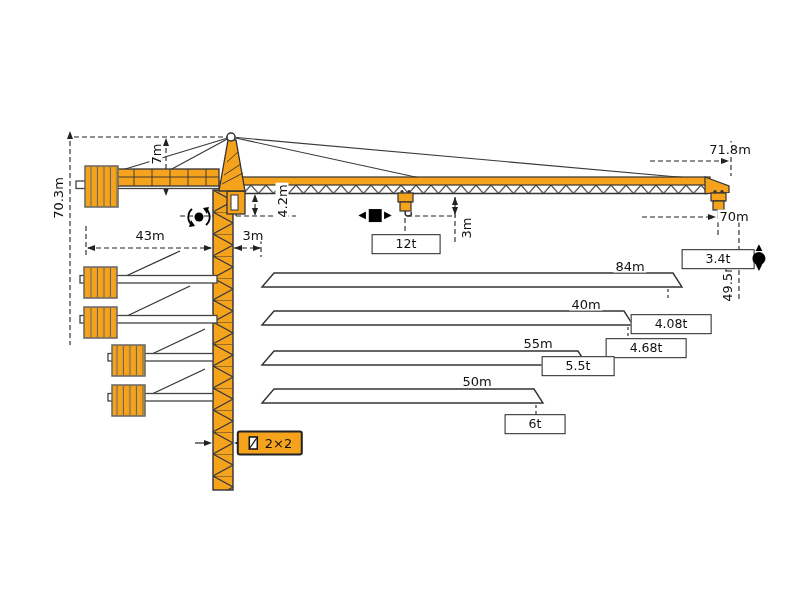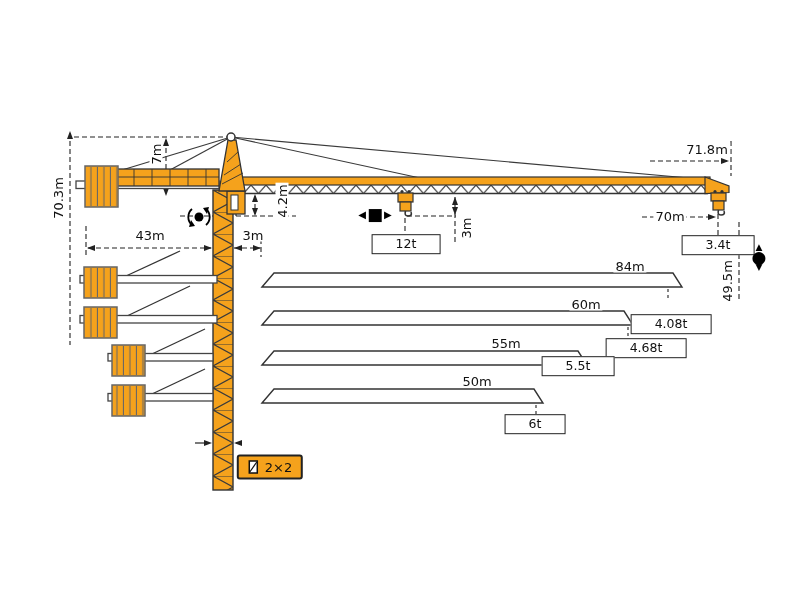--- a/index.html
+++ b/index.html
@@ -6,21 +6,21 @@
   .stage{position:relative;width:800px;height:600px;background:#fff;overflow:hidden;
          font-family:"DejaVu Sans","Liberation Sans",sans-serif;}
   .stage svg.draw{position:absolute;left:0;top:0;}
   .lbl{position:absolute;transform:translate(-50%,-50%);font-size:13px;color:#111;
        background:#fff;padding:0 2px;white-space:nowrap;line-height:1;}
   .lbl.rot{transform:translate(-50%,-50%) rotate(-90deg);}
   .tbox{position:absolute;transform:translate(-50%,-50%);border:1.5px solid #222;background:#fff;
         font-size:12.5px;color:#111;padding:1px 23px;line-height:1.25;white-space:nowrap;}
   .mastbox{position:absolute;transform:translate(-50%,-50%);display:flex;align-items:center;gap:6px;
         background:#F5A21C;border:2px solid #222;border-radius:3px;padding:3px 9px;
-        font-size:13px;color:#111;margin-top:24px;}
+        font-size:13px;color:#111;}
   .hoist{position:absolute;transform:translate(-50%,-50%);display:flex;flex-direction:column;
         align-items:center;color:#000;line-height:0.75;}
   .hoist .tri{font-size:9px;}
   .hoist .dot{font-size:17px;}
   .trolleyicon{position:absolute;transform:translate(-50%,-50%);display:flex;align-items:center;
         gap:1px;color:#000;line-height:1;}
   .trolleyicon .tri{font-size:10px;}
   .trolleyicon .sq{font-size:17px;}
 </style>
 </head>
@@ -195,32 +195,32 @@
       <polygon points="262,403 274,389 534,389 543,403"></polygon>
     </g>
   </svg>
 
   <div class="lbl rot" style="left:58px;top:198px">70.3m</div>
   <div class="lbl rot" style="left:156px;top:154px">7m</div>
   <div class="lbl" style="left:150px;top:235px">43m</div>
   <div class="lbl" style="left:253px;top:235px">3m</div>
   <div class="lbl rot" style="left:282px;top:201px">4.2m</div>
   <div class="lbl rot" style="left:466px;top:228px">3m</div>
-  <div class="lbl" style="left:707px;top:149px">71.8m</div>
-  <div class="lbl" style="left:670px;top:216px">70m</div>
+  <div class="lbl" style="left:730px;top:149px">71.8m</div>
+  <div class="lbl" style="left:734px;top:216px">70m</div>
   <div class="lbl rot" style="left:727px;top:281px">49.5m</div>
 
   <div class="tbox" style="left:406px;top:244px">12t</div>
-  <div class="tbox" style="left:718px;top:245px">3.4t</div>
+  <div class="tbox" style="left:718px;top:259px">3.4t</div>
 
   <div class="lbl" style="left:630px;top:266px">84m</div>
   <div class="tbox" style="left:671px;top:324px">4.08t</div>
-  <div class="lbl" style="left:586px;top:304px">60m</div>
+  <div class="lbl" style="left:586px;top:304px">40m</div>
   <div class="tbox" style="left:646px;top:348px">4.68t</div>
-  <div class="lbl" style="left:506px;top:343px">55m</div>
+  <div class="lbl" style="left:538px;top:343px">55m</div>
   <div class="tbox" style="left:578px;top:366px">5.5t</div>
   <div class="lbl" style="left:477px;top:381px">50m</div>
   <div class="tbox" style="left:535px;top:424px">6t</div>
 
   <div class="mastbox" style="left:270px;top:443px">
     <svg width="11" height="15">
       <rect x="1.5" y="1.5" width="8" height="12" fill="#fff" stroke="#111" stroke-width="1.5"></rect>
       <line x1="2" y1="12.5" x2="9" y2="2.5" stroke="#111" stroke-width="1.2"></line>
     </svg>
     <span>2×2</span>

